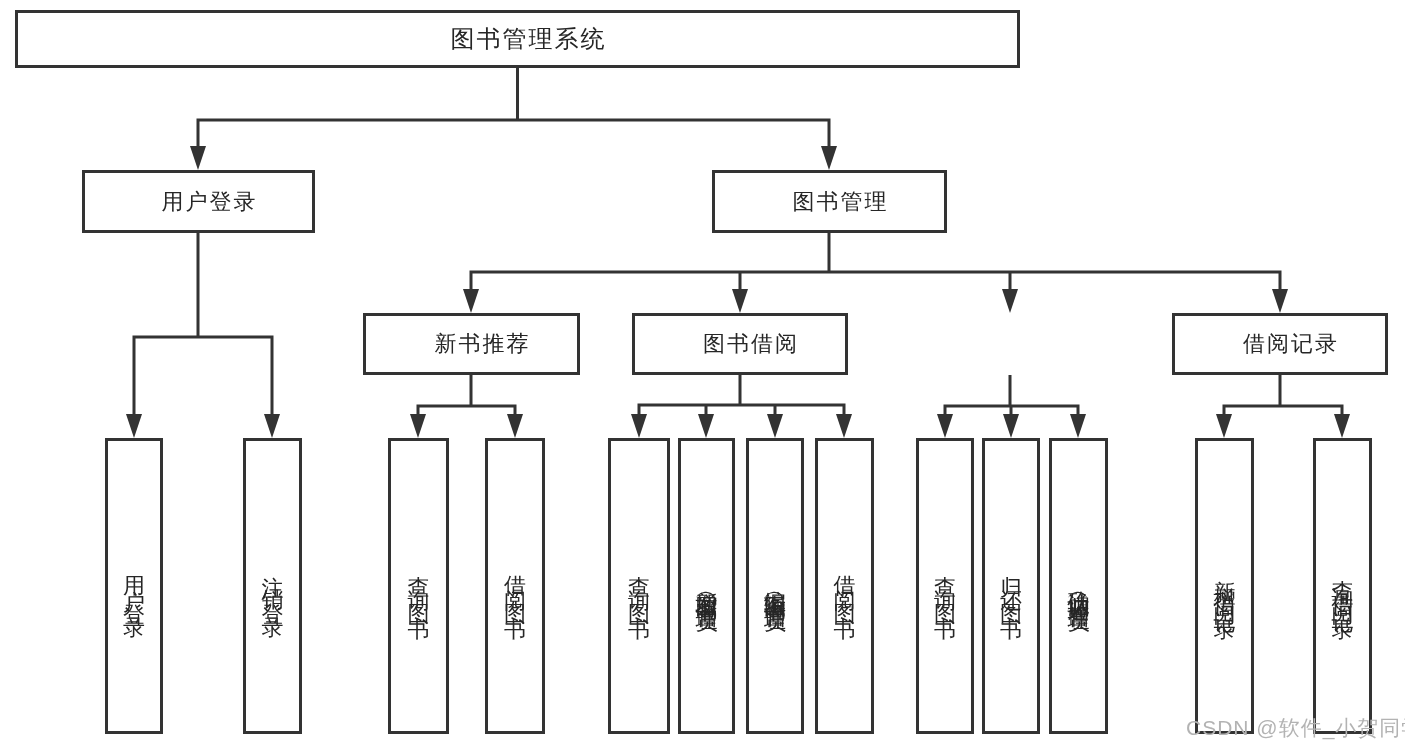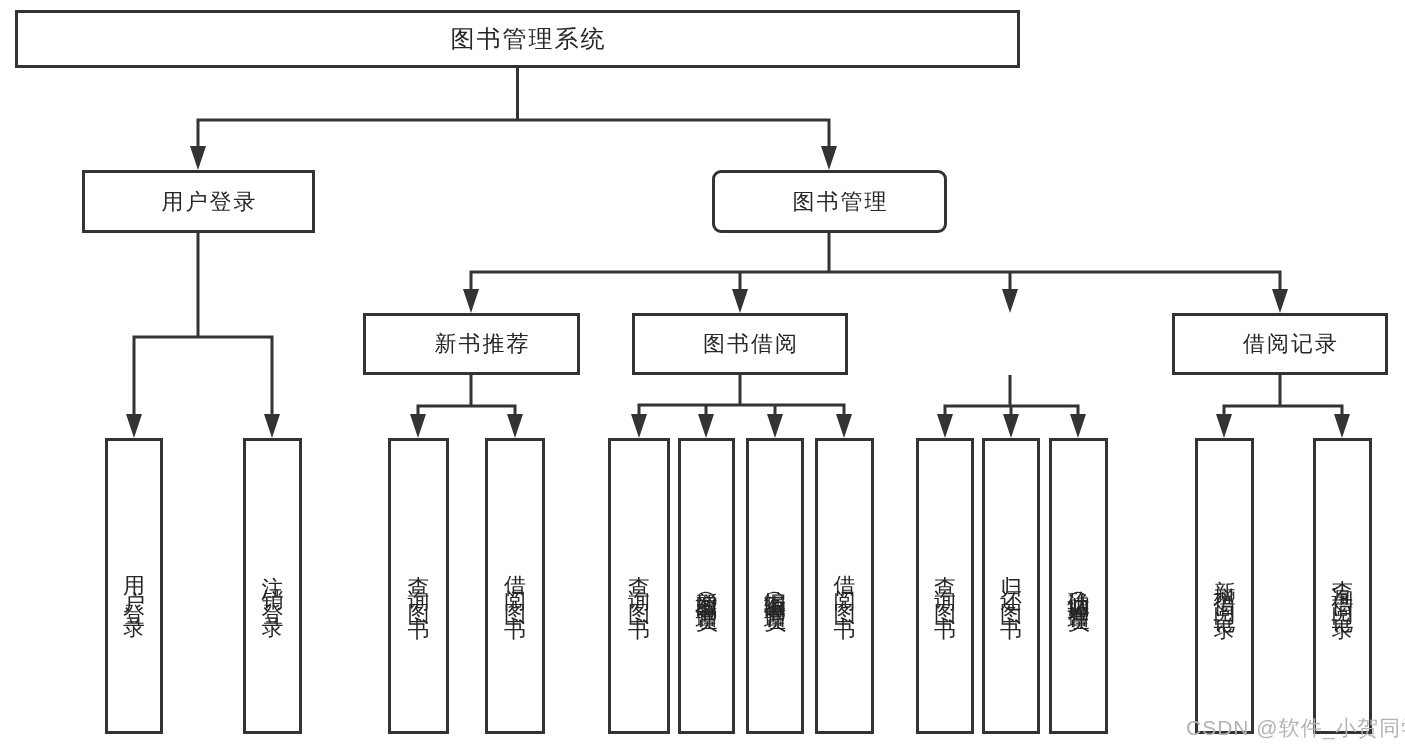--- a/index.html
+++ b/index.html
@@ -75,21 +75,21 @@
     <g>
       <path d="M1280 375 V406 M1222.5 406 H1343.5 M1224 406 V416 M1342 406 V416"></path>
       <polygon points="1216,414 1232,414 1224,438"></polygon>
       <polygon points="1334,414 1350,414 1342,438"></polygon>
     </g>
   </svg>
 
   <div class="hbox root" style="left:15px;top:10px;width:1005px;height:58px;">图书管理系统</div>
 
   <div class="hbox" style="left:82px;top:170px;width:233px;height:63px;">用户登录</div>
-  <div class="hbox" style="left:712px;top:170px;width:235px;height:63px;border-radius:9px;">图书管理</div>
+  <div class="hbox" style="left:712px;top:170px;width:235px;height:63px;">图书管理</div>
 
   <div class="hbox" style="left:363px;top:313px;width:217px;height:62px;">新书推荐</div>
   <div class="hbox" style="left:632px;top:313px;width:216px;height:62px;">图书借阅</div>
   <div class="hbox" style="left:1172px;top:313px;width:216px;height:62px;">借阅记录</div>
 
   <div class="vbox sp-lg" style="left:105px;width:58px;">用户登录</div>
   <div class="vbox sp-lg" style="left:243px;width:59px;">注销登录</div>
 
   <div class="vbox sp-lg" style="left:388px;width:61px;">查询图书</div>
   <div class="vbox sp-lg" style="left:485px;width:60px;">借阅图书</div>

